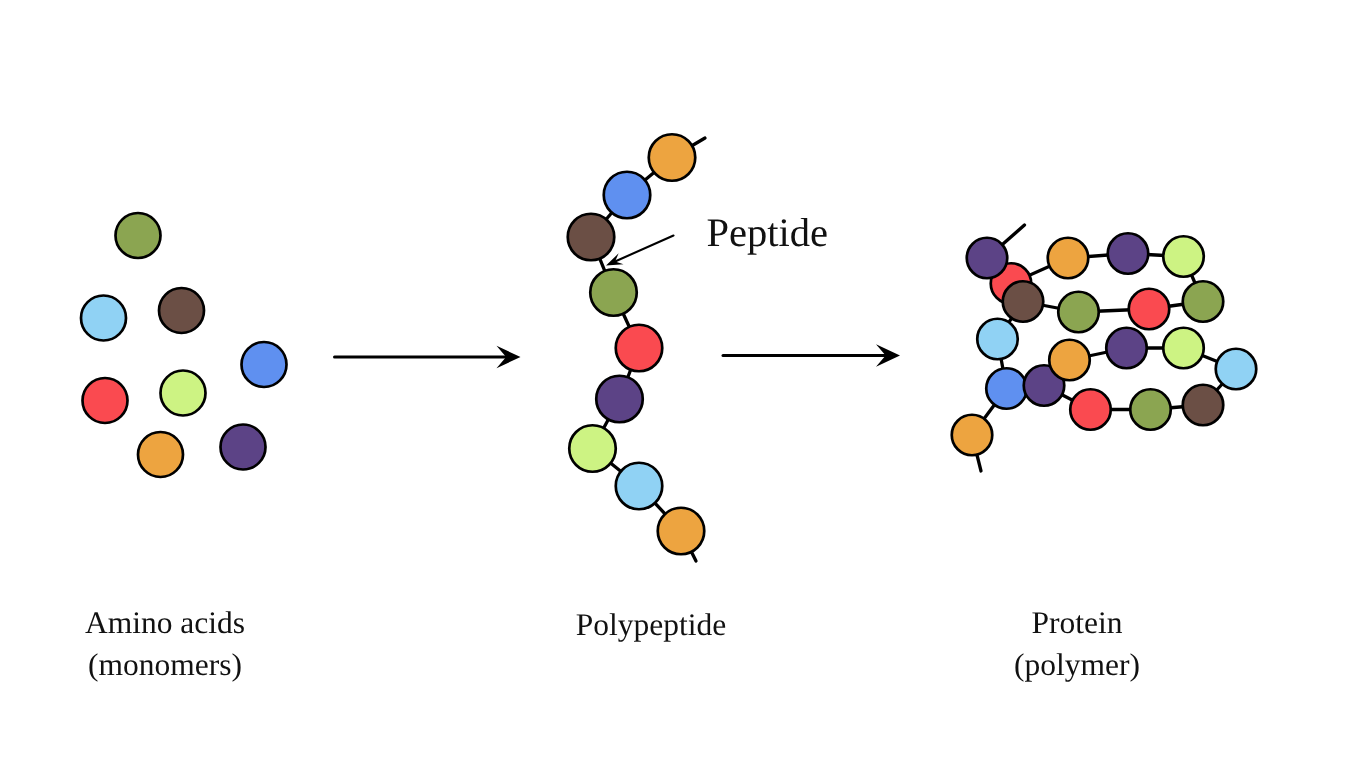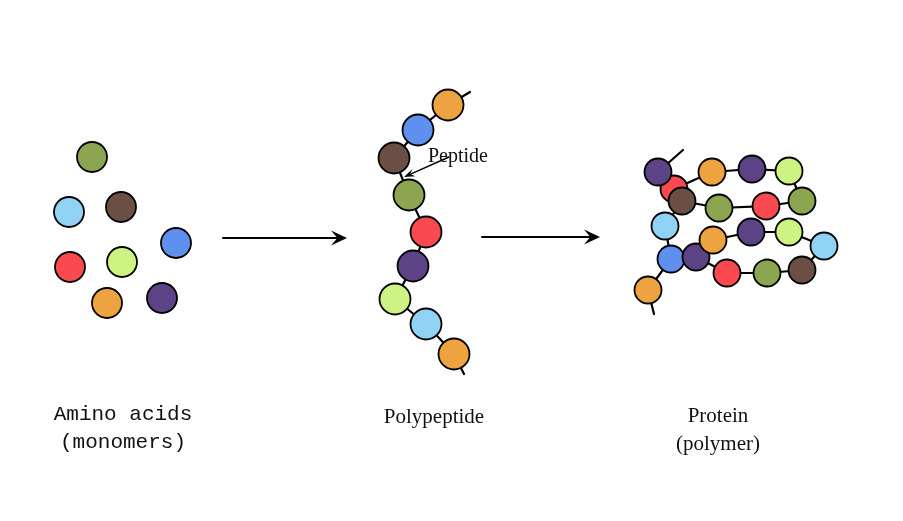--- a/index.html
+++ b/index.html
@@ -17,26 +17,26 @@
     width:220px;
     text-align:center;
     font-size:21px;
     line-height:28px;
     white-space:nowrap;
   }
   .annotation{
     position:absolute;
     left:428px;top:142px;
     width:124px;
-    text-align:left;
-    font-size:20px;
+    text-align:right;
+    font-size:27px;
     line-height:27px;
     white-space:nowrap;
   }
-  .lbl-amino{left:13px;top:401px;font-family:Liberation Mono, monospace;}
+  .lbl-amino{left:0;top:401px;}
   .lbl-poly{left:324px;top:402px;}
   .lbl-protein{left:608px;top:401px;}
 </style>
 </head>
 <body>
 
 <div class="stage">
 
   <svg class="canvas" width="903" height="521" viewBox="0 0 903 521">
     <g>

